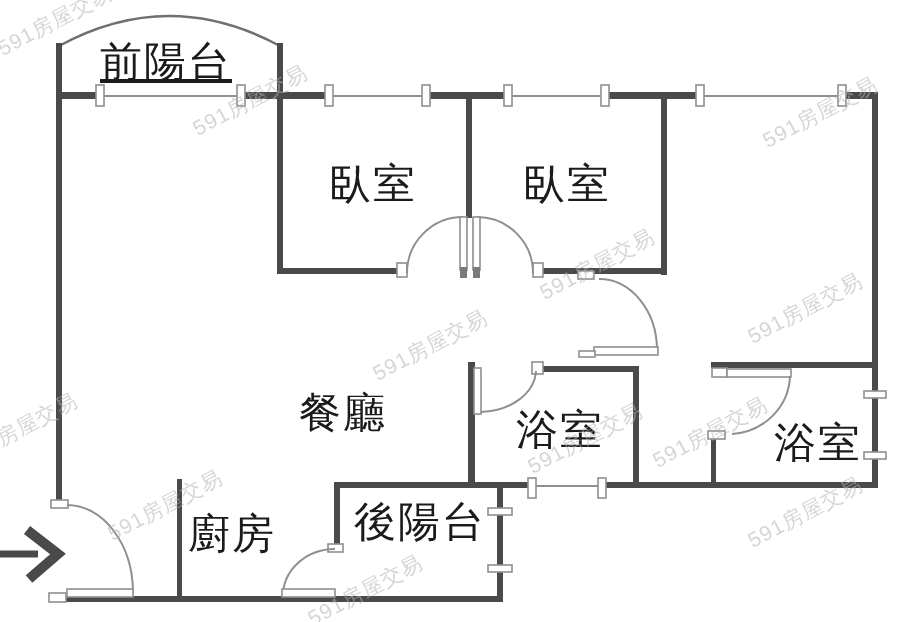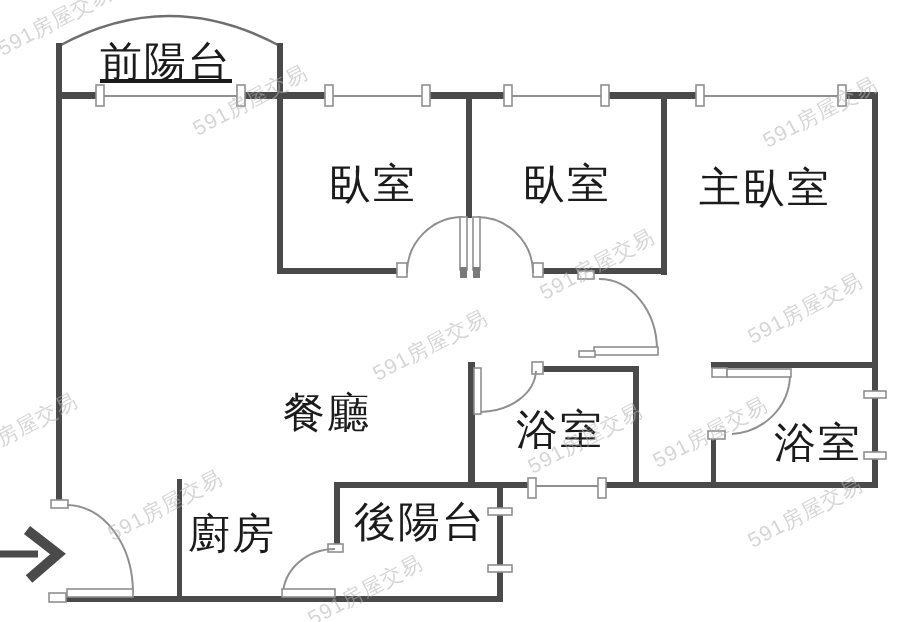--- a/index.html
+++ b/index.html
@@ -128,22 +128,21 @@
     <g class="arrow">
       <path d="M0 554 H38" stroke-width="7"></path>
       <path d="M27 530 L58 554 L29 579" stroke-width="10"></path>
     </g>
   </svg>
 
   <div id="room-labels">
       <div class="room-label" style="left: 166px; top: 62px; text-decoration: underline;">前陽台</div>
       <div class="room-label" style="left: 373px; top: 184px;">臥室</div>
       <div class="room-label" style="left: 567px; top: 184px;">臥室</div>
-      <div class="room-label" style="left: 765px; top: 188px;">主臥室</div>
-      <div class="room-label" style="left: 327px; top: 413px;">餐廳</div>
+      <div class="room-label" style="left: 343px; top: 413px;">餐廳</div>
       <div class="room-label" style="left: 560px; top: 430px;">浴室</div>
       <div class="room-label" style="left: 818px; top: 443px;">浴室</div>
       <div class="room-label" style="left: 232px; top: 534px;">廚房</div>
       <div class="room-label" style="left: 420px; top: 522px;">後陽台</div>
     </div>
   <div id="watermarks">
       <span class="wm" style="left: 55px; top: 20px;">591房屋交易</span>
       <span class="wm" style="left: 250px; top: 100px;">591房屋交易</span>
       <span class="wm" style="left: 820px; top: 112px;">591房屋交易</span>
       <span class="wm" style="left: 597px; top: 264px;">591房屋交易</span>

